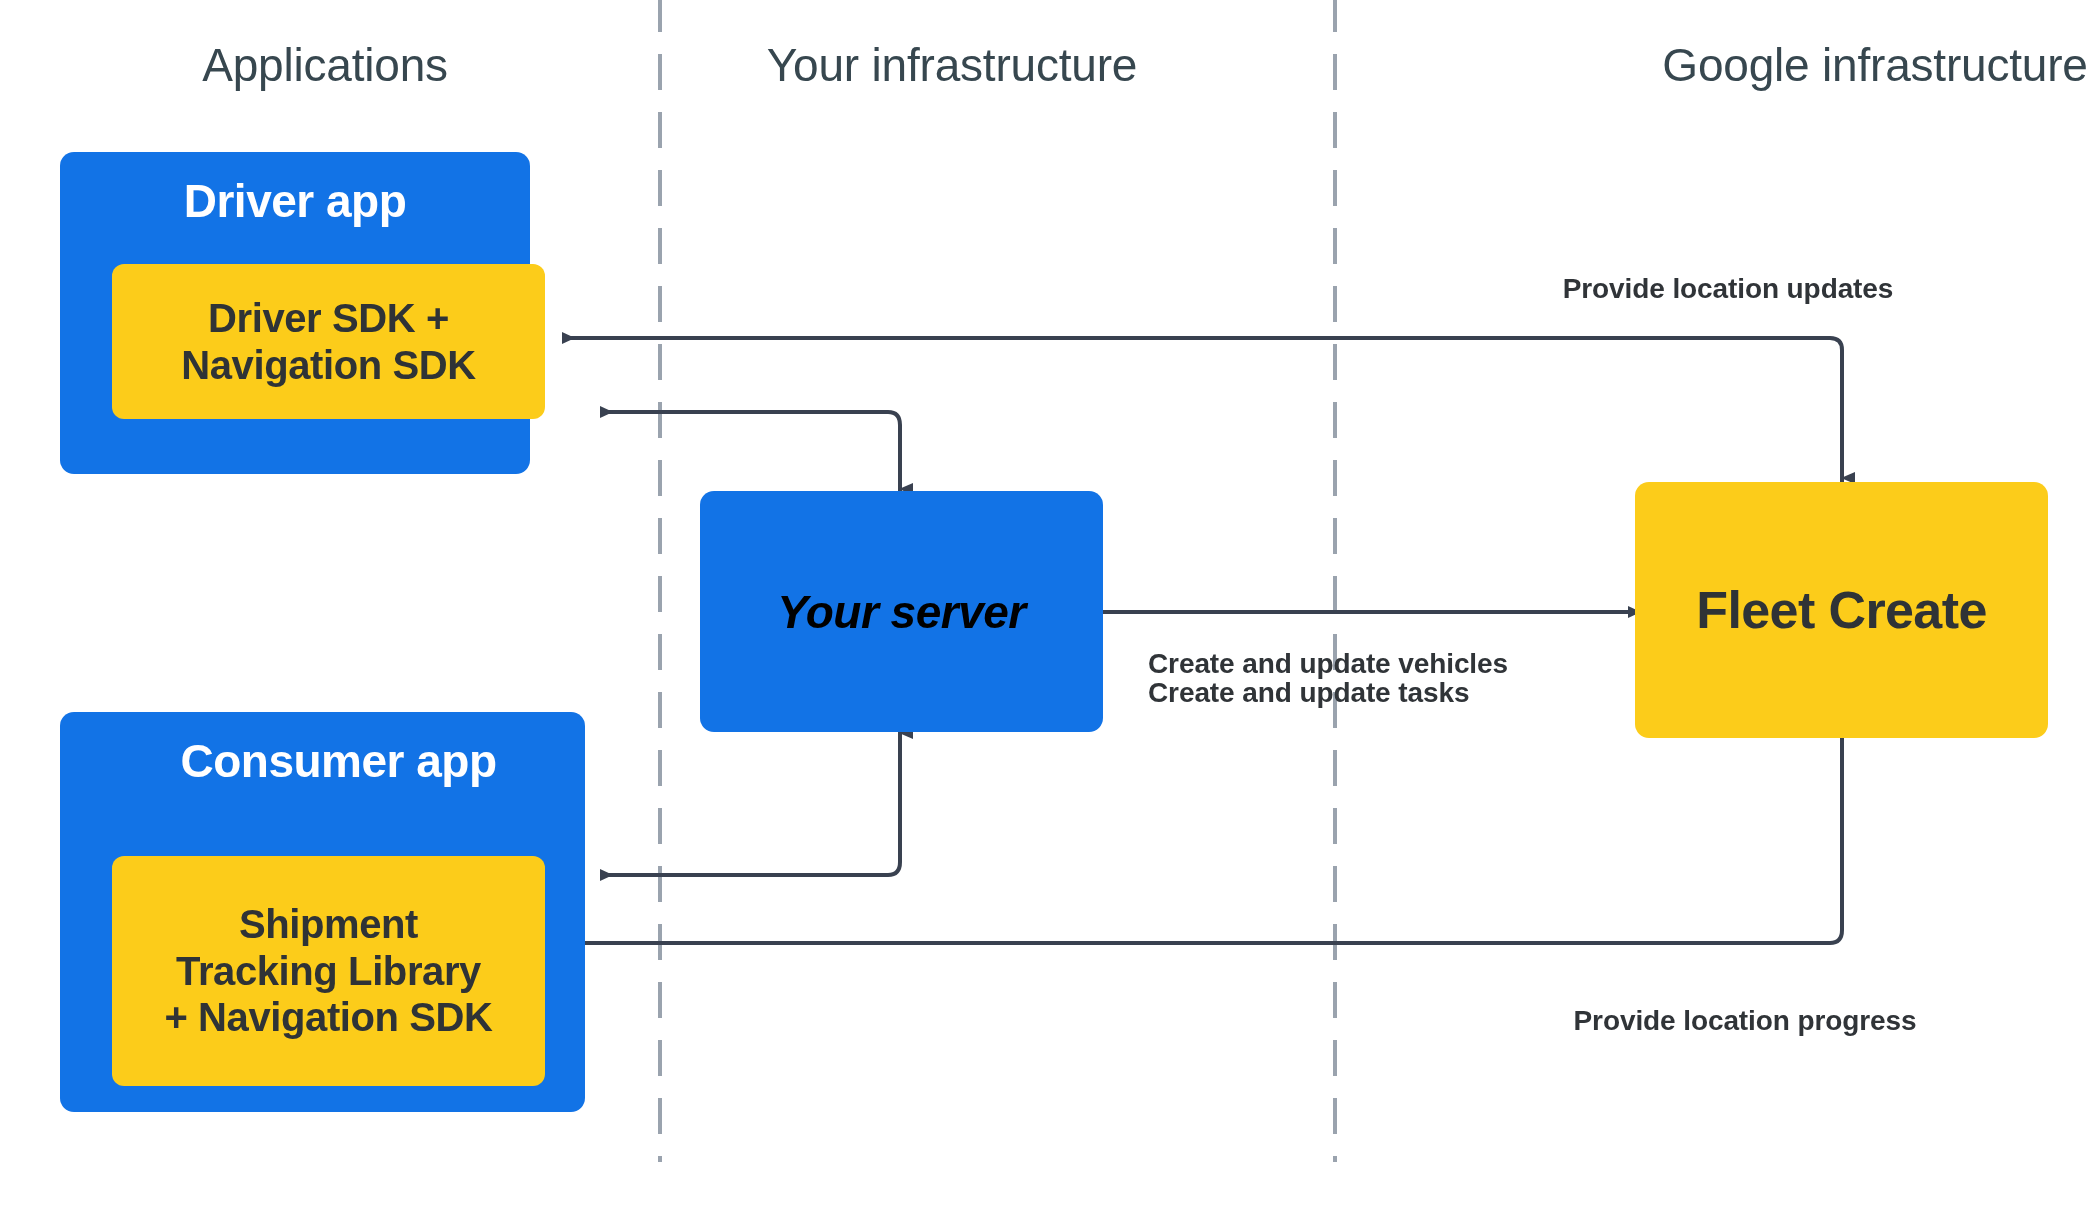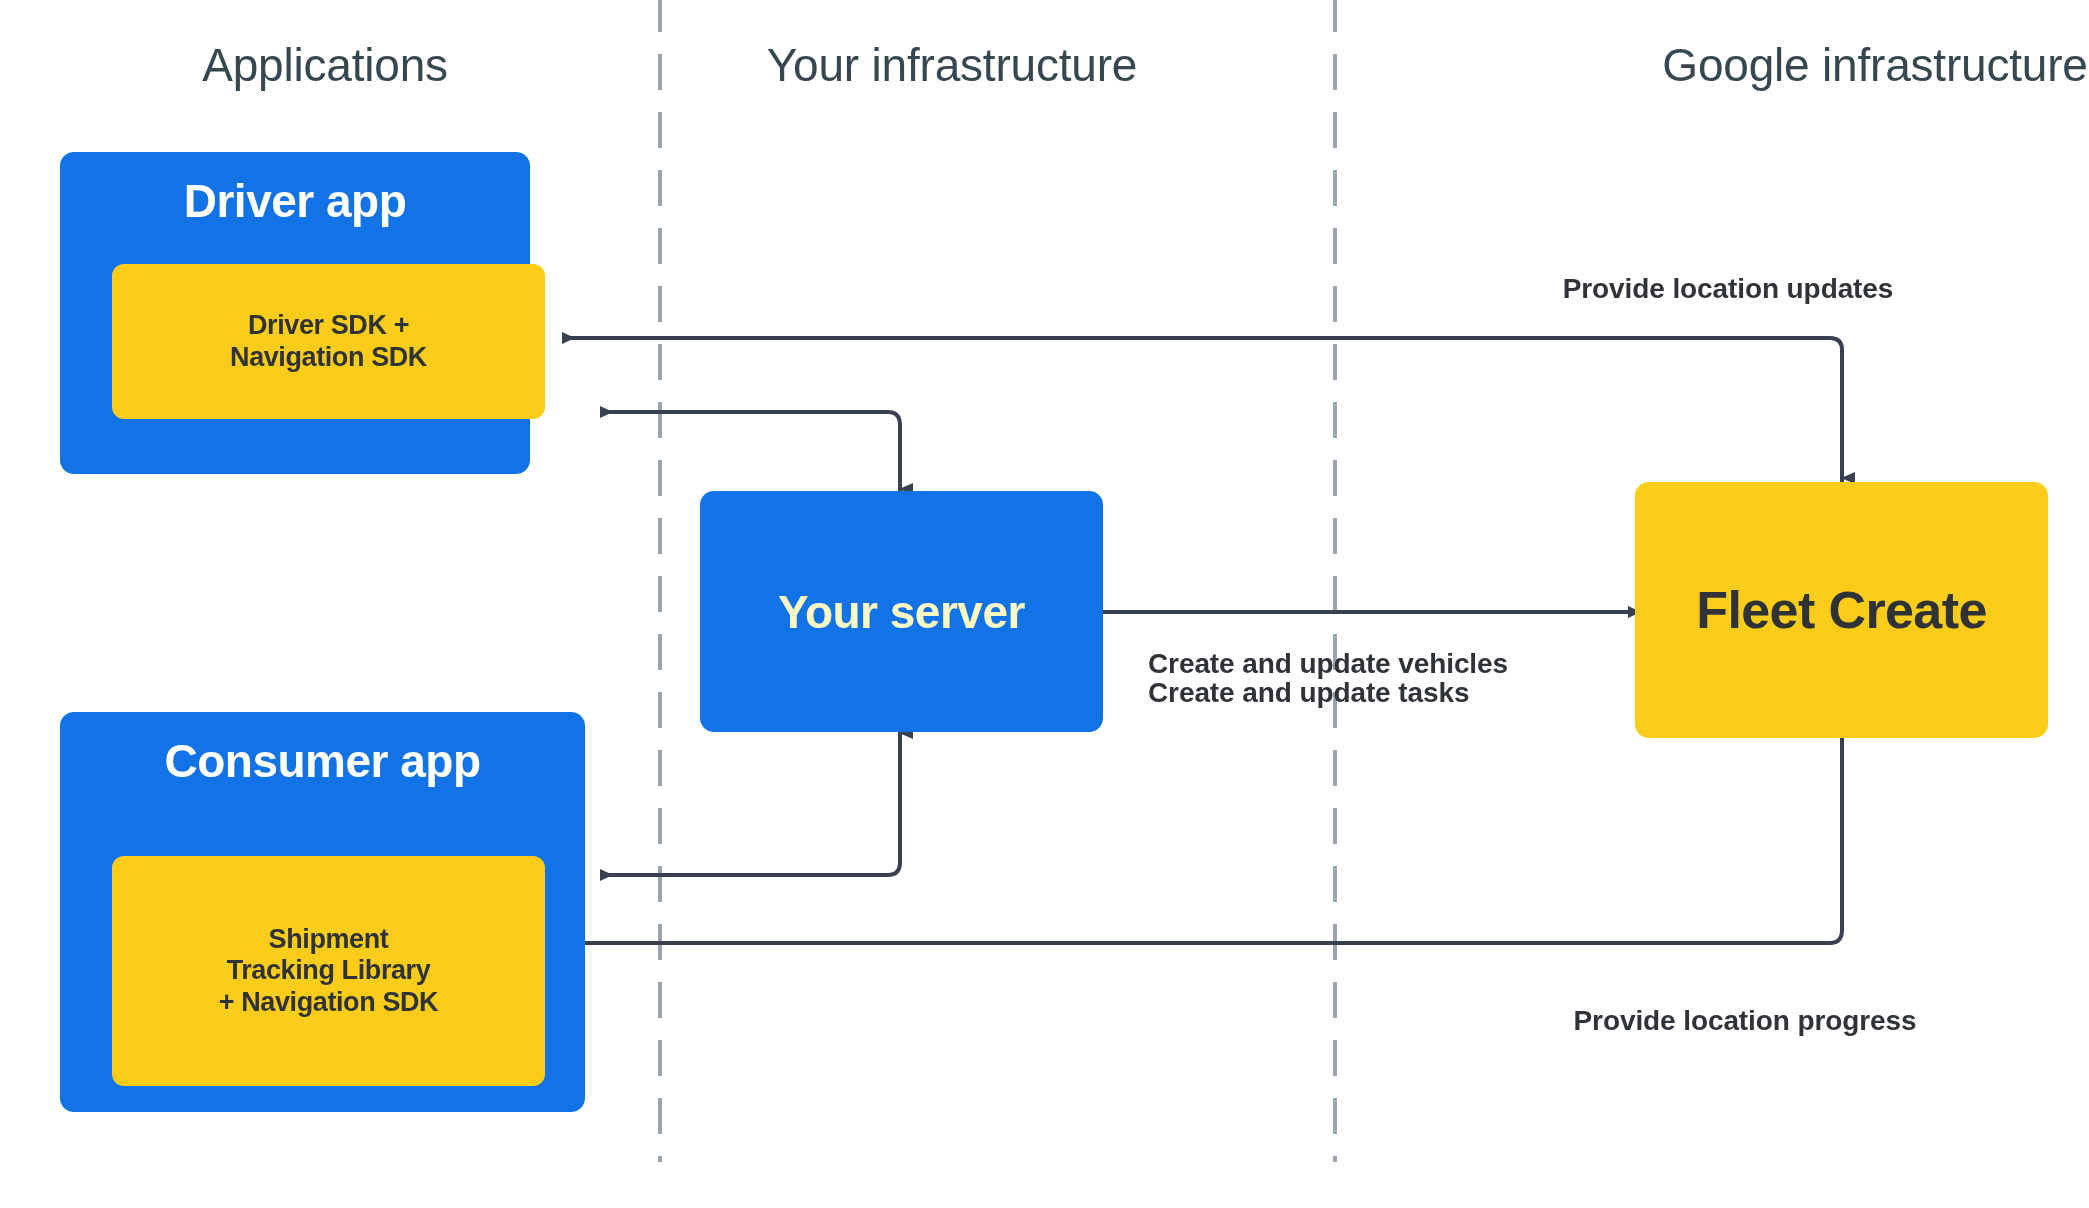--- a/index.html
+++ b/index.html
@@ -65,45 +65,46 @@
     border-radius: 12px;
     display: flex;
     align-items: center;
     justify-content: center;
     box-sizing: border-box;
   }
   .sdk-label {
     color: #2f3336;
     font-family: "Liberation Sans", sans-serif;
     font-weight: 700;
-    font-size: 27px;
+    font-size: 40px;
     line-height: 1.16;
     text-align: center;
     letter-spacing: -0.4px;
     white-space: pre-line;
     padding: 0 8px;
   }
 
   
   .server-box {
     position: absolute;
     background: #1273E6;
     border-radius: 14px;
     display: flex;
     align-items: center;
     justify-content: center;
   }
   .server-label {
-    color: #fef9c3;
+    color: #000000;
     font-family: "Liberation Sans", sans-serif;
     font-weight: 700;
     font-size: 46px;
     letter-spacing: -0.5px;
     text-align: center;
     white-space: nowrap;
+    font-style: italic;
   }
 
   
   .engine-box {
     position: absolute;
     background: #FCCC1A;
     border-radius: 14px;
     display: flex;
     align-items: center;
     justify-content: center;
@@ -183,21 +184,21 @@
 
   <div class="app-box" style="left:60px; top:152px; width:470px; height:322px;">
     <div class="app-title" style="top:22px;">Driver app</div>
     <div class="sdk-box" style="left:52px; top:112px; width:433px; height:155px;">
       <div class="sdk-label">Driver SDK +
 Navigation SDK</div>
     </div>
   </div>
 
   <div class="app-box" style="left:60px; top:712px; width:525px; height:400px;">
-    <div class="app-title" style="top:22px;">Consumer app</div>
+    <div class="app-title" style="top:22px;padding-left:16px;">Consumer app</div>
     <div class="sdk-box" style="left:52px; top:112px; width:433px; height:230px;margin-top:32px;">
       <div class="sdk-label">Shipment
 Tracking Library
 + Navigation SDK</div>
     </div>
   </div>
 
   <div class="server-box" style="left:700px; top:491px; width:403px; height:241px;">
     <div class="server-label">Your server</div>
   </div>

